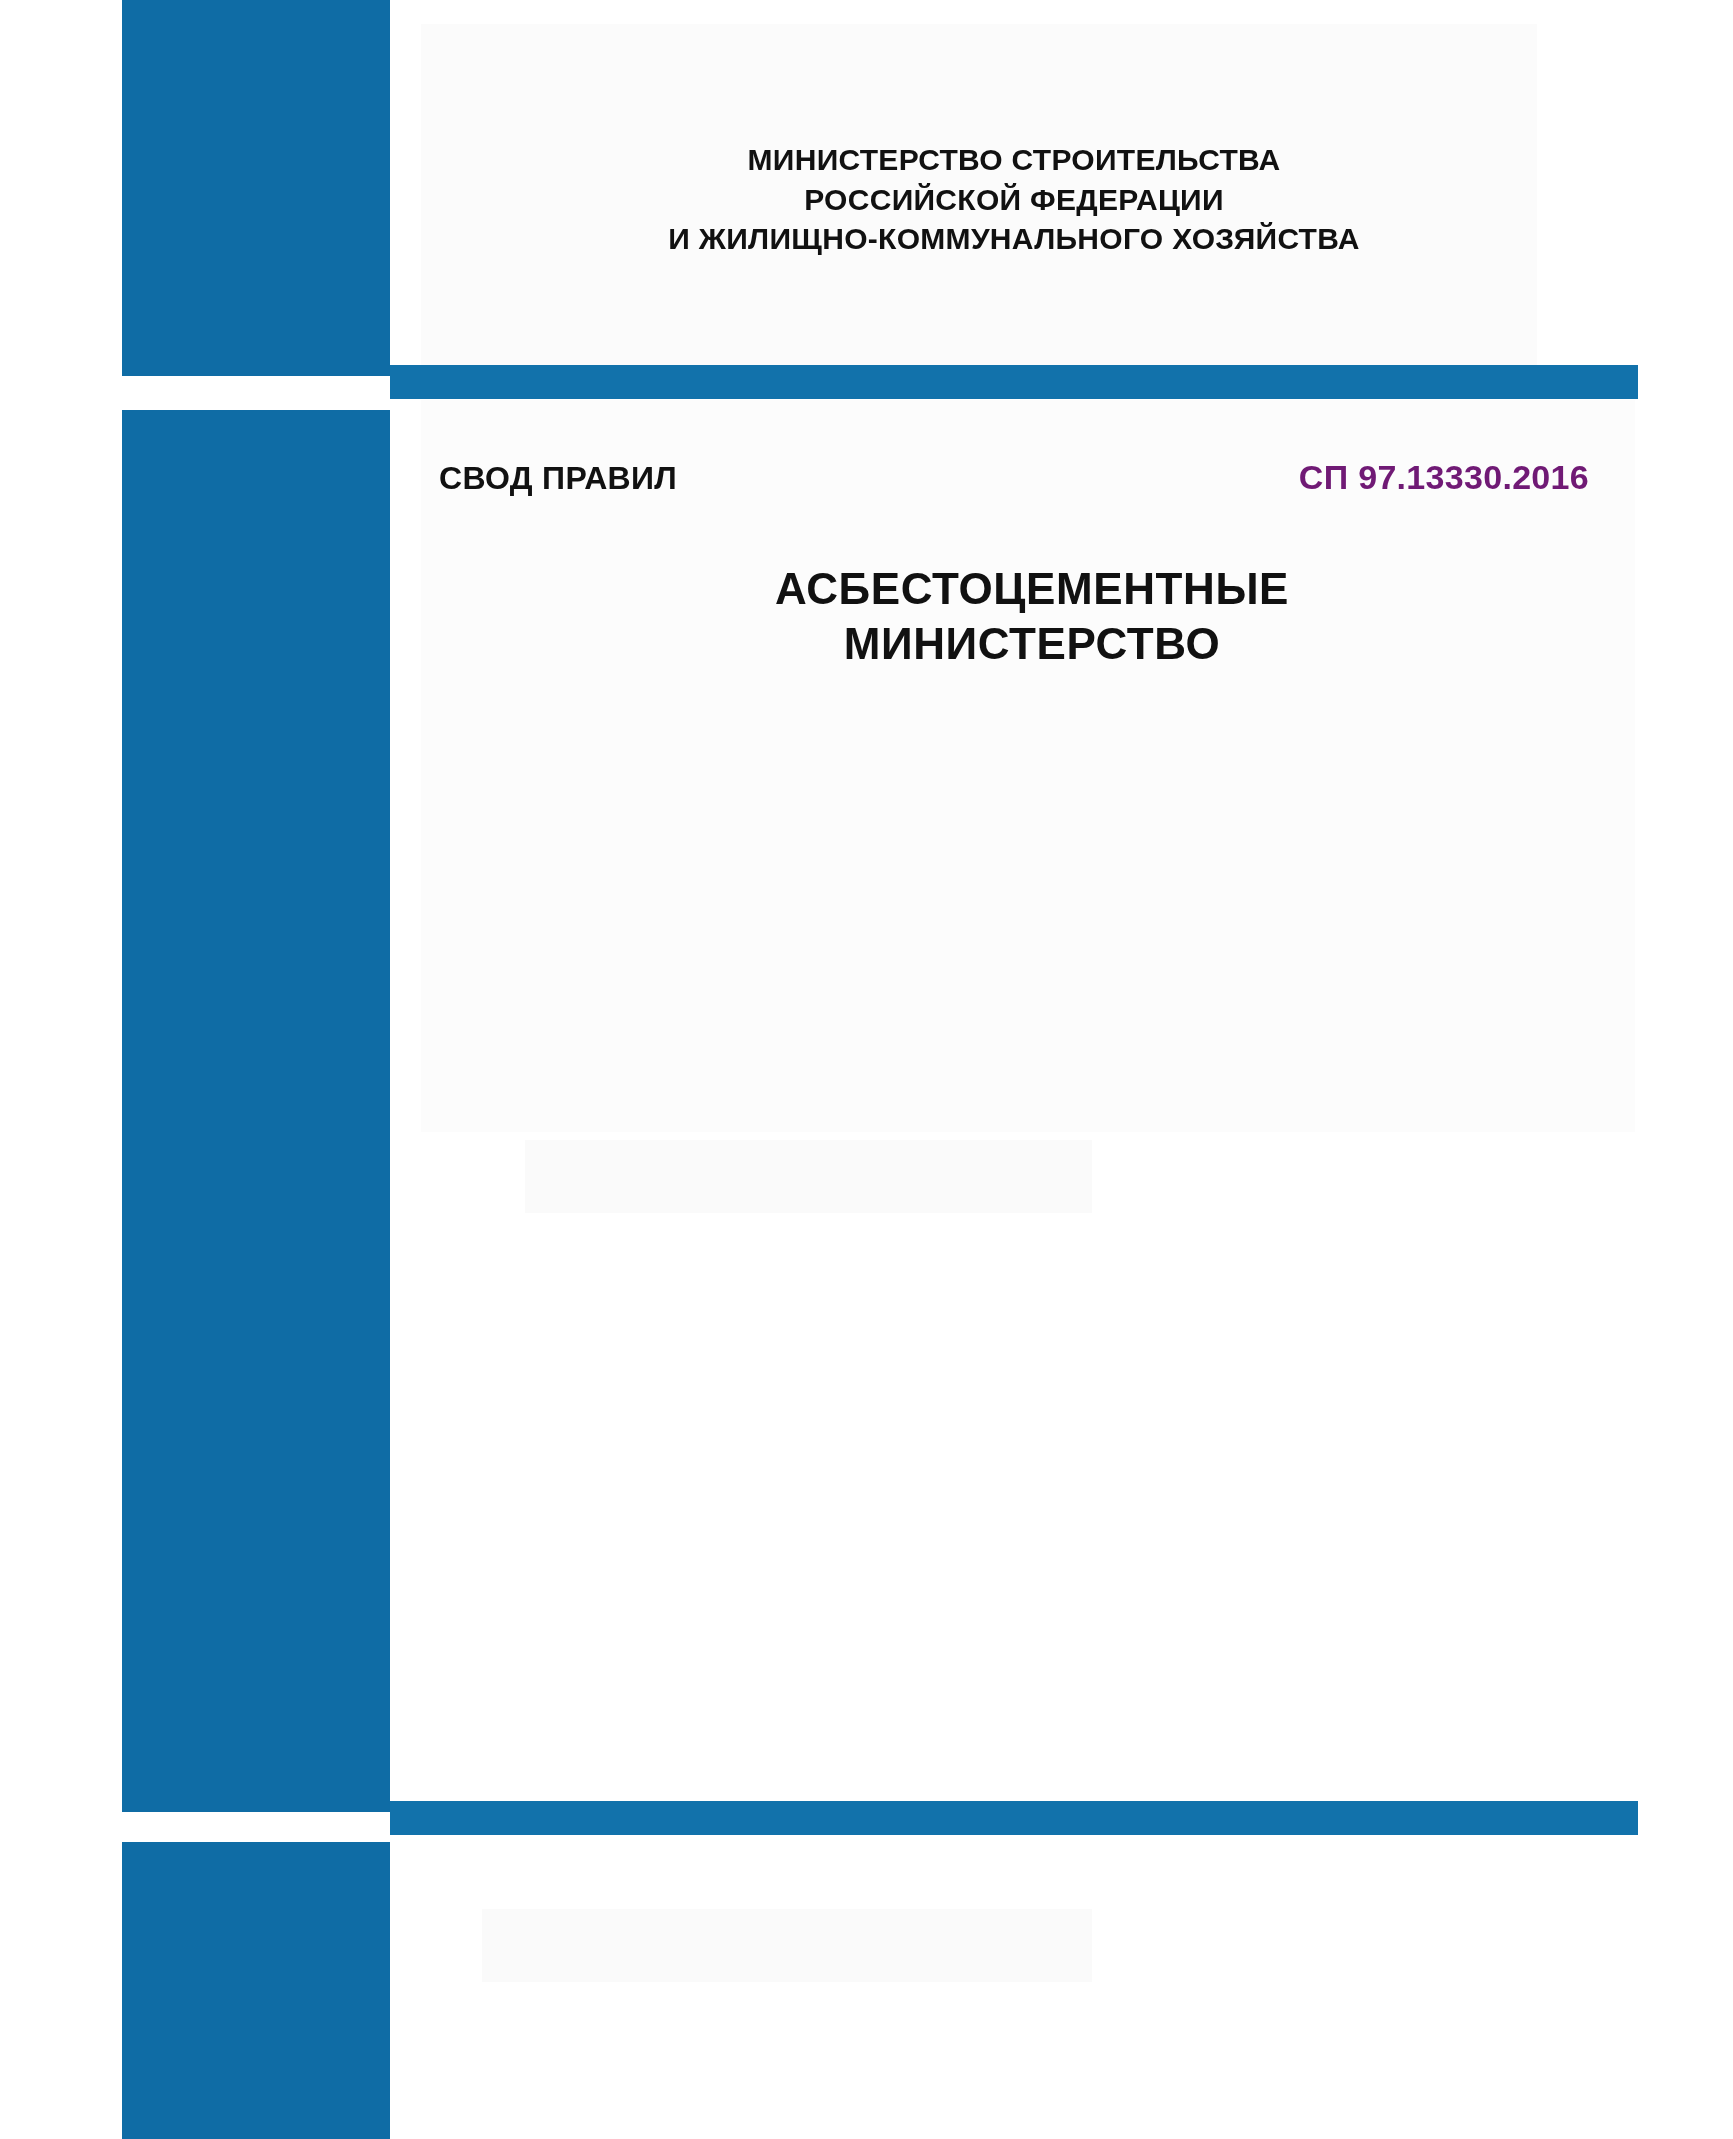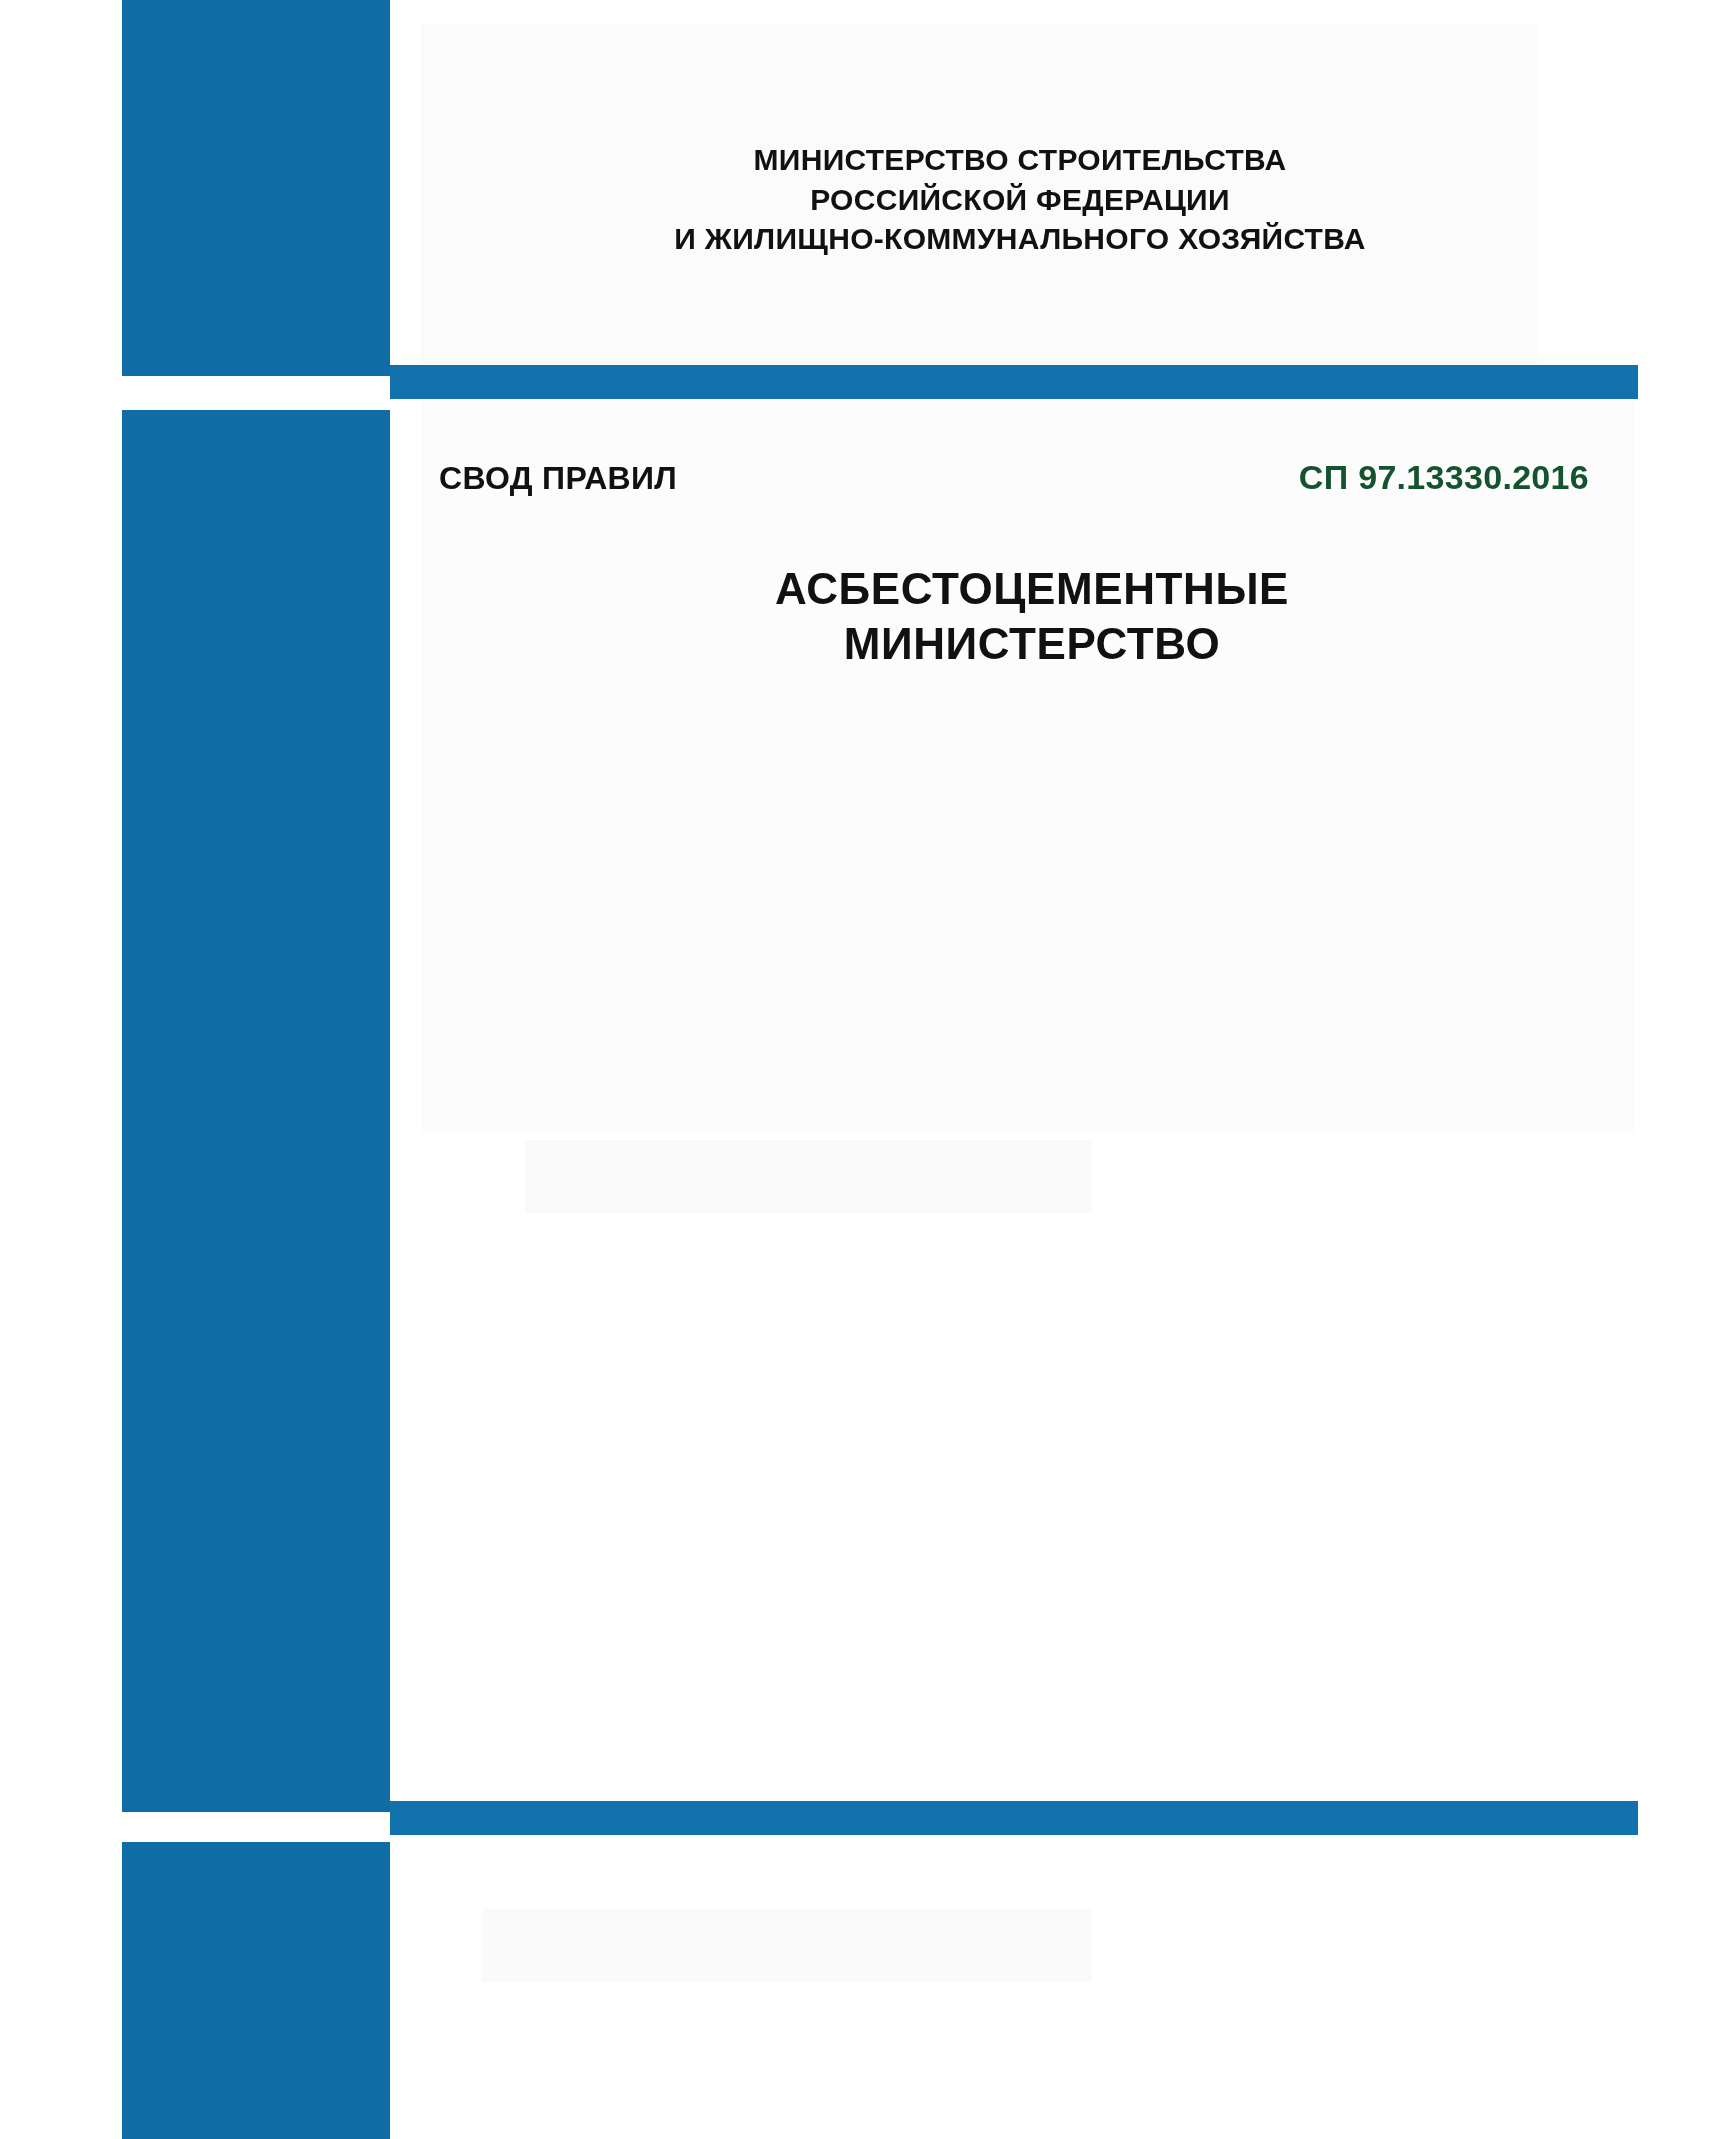--- a/index.html
+++ b/index.html
@@ -99,21 +99,20 @@
     position: absolute;
     left: 390px;
     top: 140px;
     width: 1248px;
     text-align: center;
     color: #111111;
     font-weight: bold;
     font-size: 30px;
     line-height: 1.32;
     letter-spacing: 0.3px;
-    padding-left: 6px;
   }
   .ministry div {
     white-space: nowrap;
   }
 
   .code-row {
     position: absolute;
     left: 390px;
     top: 448px;
     width: 1248px;
@@ -126,21 +125,21 @@
   .code-row .left {
     font-weight: bold;
     font-size: 32px;
     color: #111111;
     letter-spacing: 0.3px;
     margin-top: 12px;
   }
   .code-row .right {
     font-weight: bold;
     font-size: 34px;
-    color: #14532d;
+    color: #701a75;
     letter-spacing: 0.3px;
   }
 
   .doc-title {
     position: absolute;
     left: 408px;
     top: 561px;
     width: 1248px;
     text-align: center;
     font-weight: bold;

